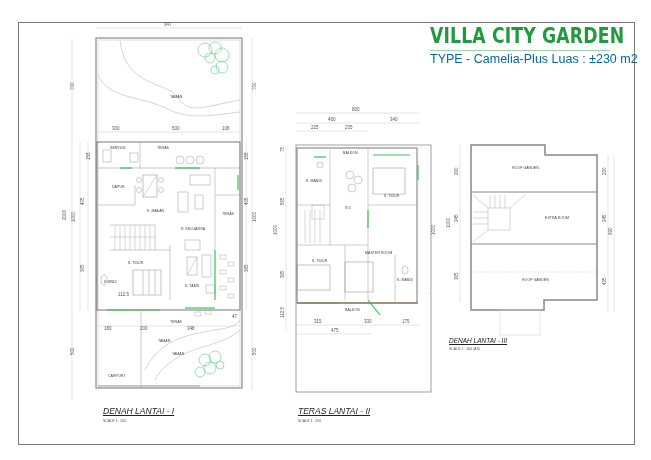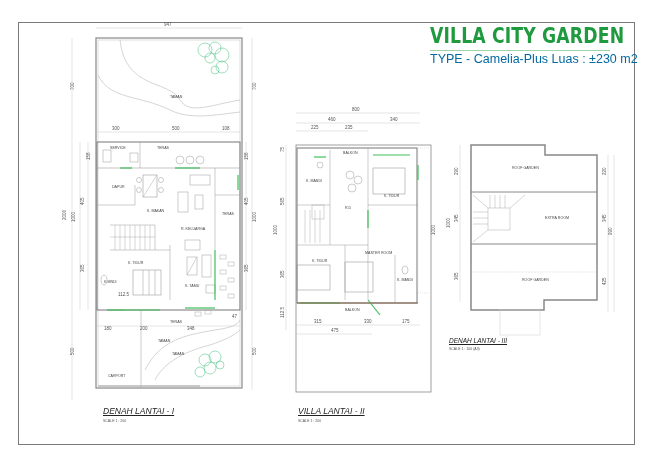--- a/index.html
+++ b/index.html
@@ -307,17 +307,17 @@
   <g>
     <text class="room" x="512" y="169">ROOF GARDEN</text>
     <text class="room" x="545" y="219">EXTRA ROOM</text>
     <text class="room" x="522" y="281">ROOF GARDEN</text>
   </g>
 </svg>
 
 <div class="caption" style="left:103px;top:406px;">DENAH LANTAI - I</div>
 <div class="scale" style="left:103px;top:419px;">SCALE 1 : 200</div>
 
-<div class="caption" style="left:298px;top:406px;">VILLA LANTAI - II</div>
+<div class="caption" style="left:298px;top:406px;">TERAS LANTAI - II</div>
 <div class="scale" style="left:298px;top:419px;">SCALE 1 : 200</div>
 
 <div class="caption" style="left:449px;top:337px;font-size:6.5px;">DENAH LANTAI - III</div>
 <div class="scale" style="left:449px;top:347px;">SCALE 1 : 100 (A3)</div>
 
 </body></html>

